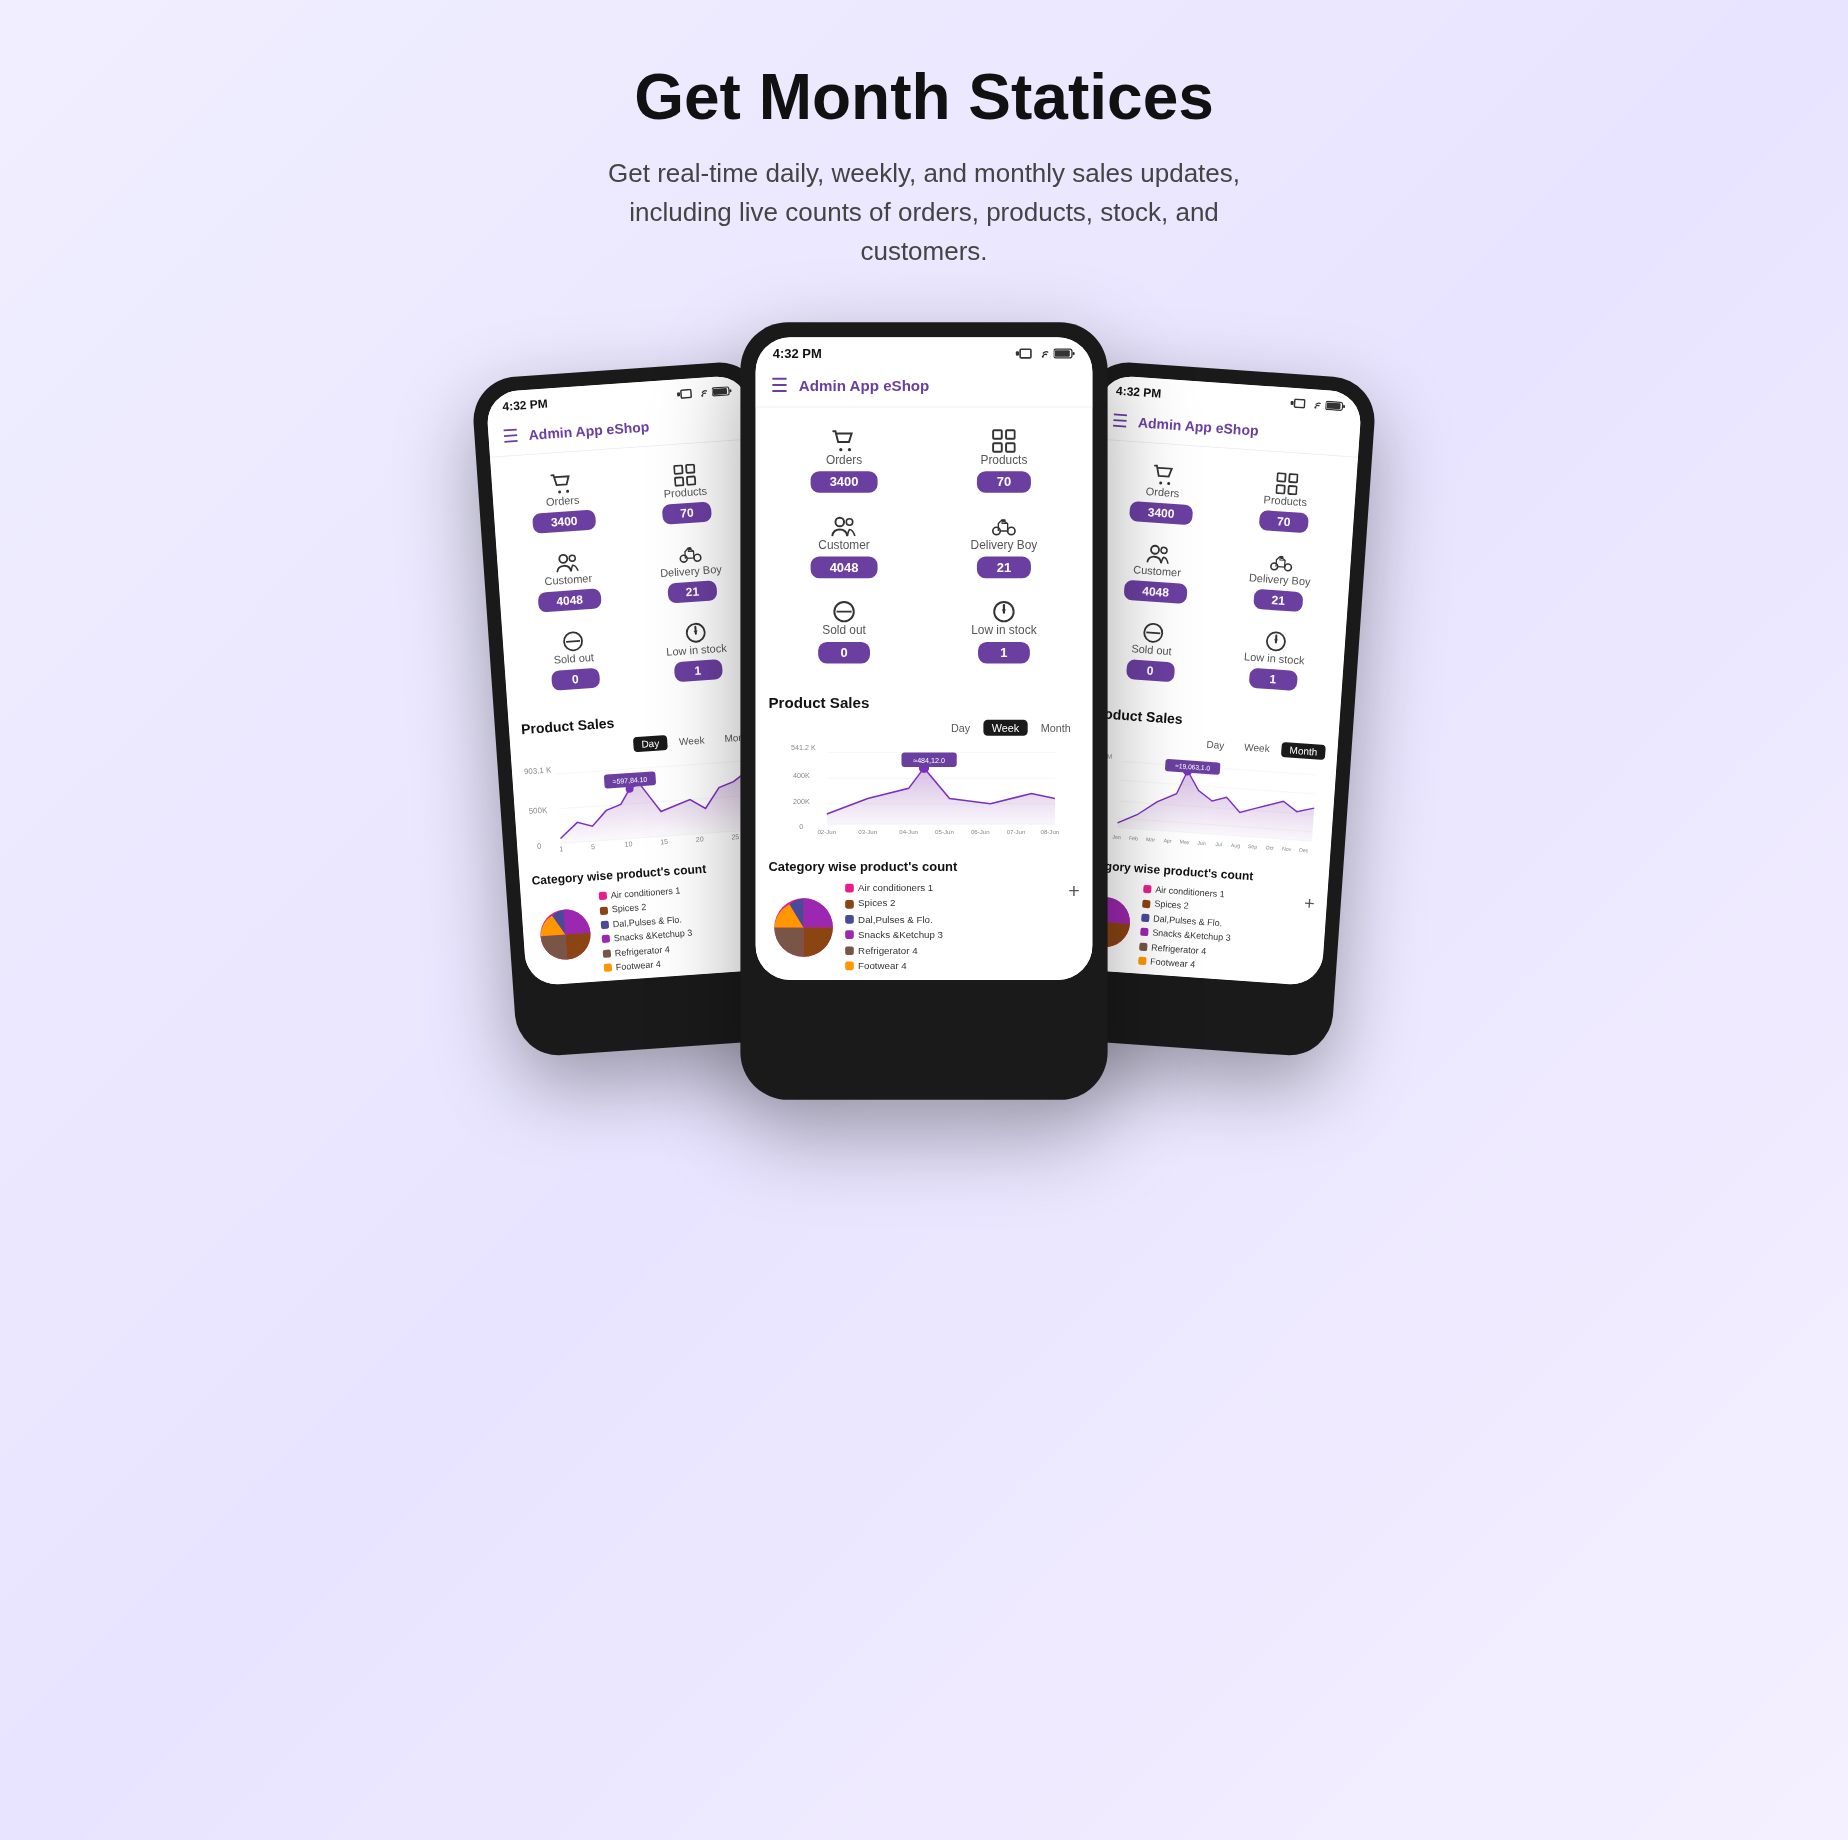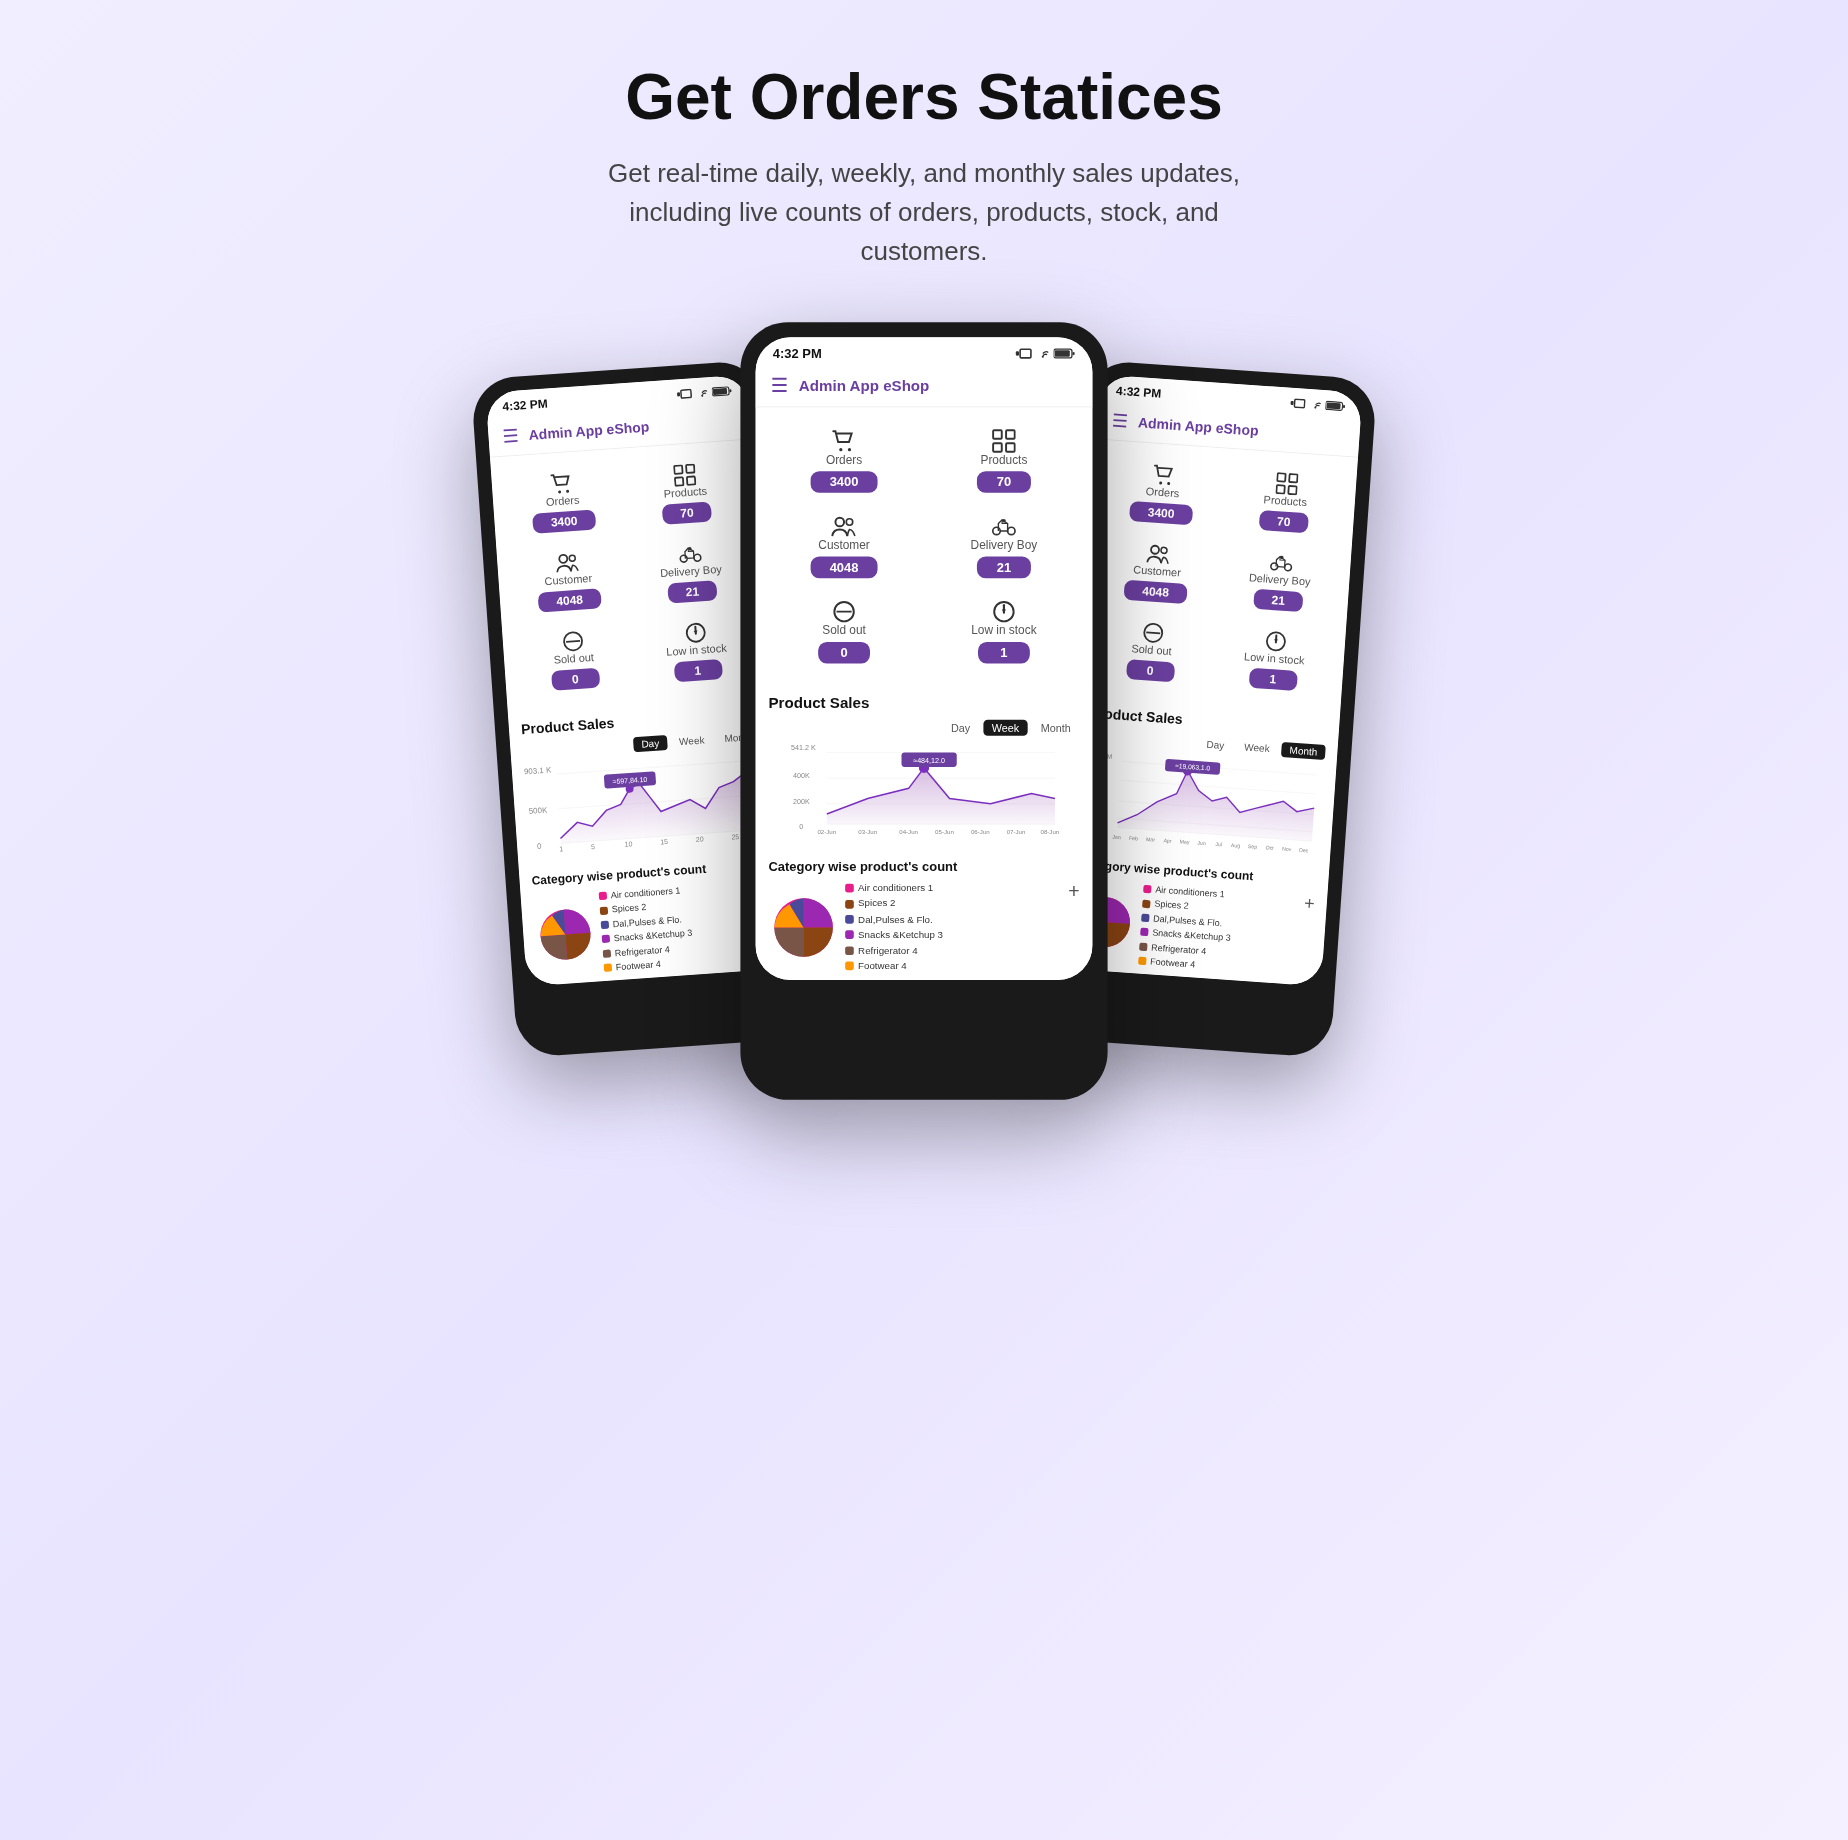--- a/index.html
+++ b/index.html
@@ -224,21 +224,21 @@
     }
     
     .chart-y-label {
       font-size: 8px;
       fill: #888;
     }
   </style>
 </head>
 <body>
 
-<h1 class="hero-title">Get Orders Statices</h1>
+<h1 class="hero-title">Get Month Statices</h1>
 <p class="hero-subtitle">Get real-time daily, weekly, and monthly sales updates, including live counts of orders, products, stock, and customers.</p>
 
 <div class="phones-container">
 
   <div class="phone side-phone left-phone">
     <div class="phone-screen">
 
       <div class="status-bar">
         <span class="status-time">4:32 PM</span>
         <div class="status-icons">

